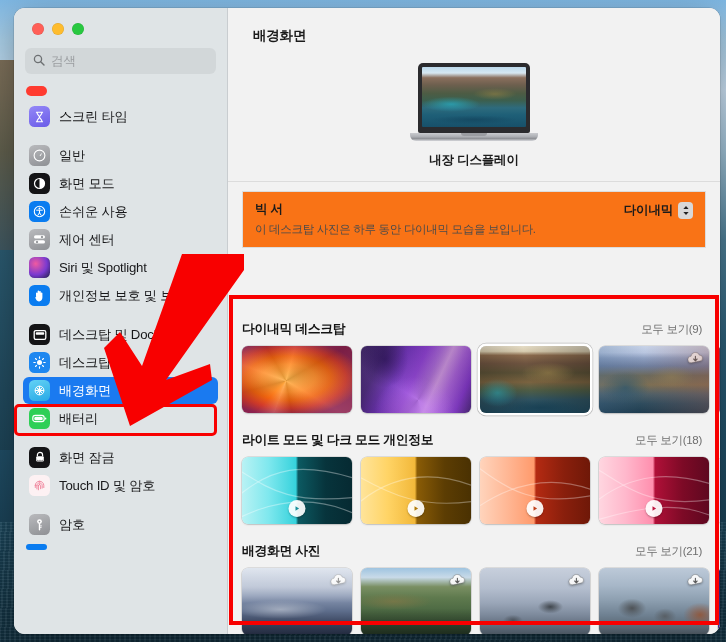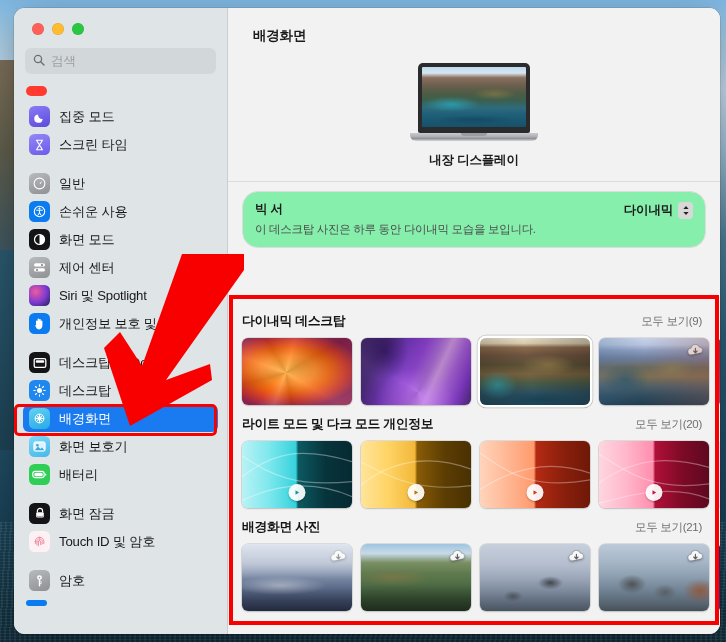--- a/index.html
+++ b/index.html
@@ -183,23 +183,23 @@
   }
   #display-name {
     font-size: 12.5px; font-weight: 700; color: #1b1b1b;
     margin-top: 11px; letter-spacing: -0.2px;
   }
 
   .hr { height: 1px; background: #dcdcdc; margin: 12px 0 0 0; }
 
   .card {
     margin: 9px 14px 0 14px;
-    background: #86efac;
+    background: #f97316;
     border: 0.5px solid #dcdcdc;
-    border-radius: 16px;
+    border-radius: 0;
     padding: 9px 12px 10px 12px;
     display: flex; align-items: flex-start; justify-content: space-between;
   }
   .card .ttl { font-size: 12.5px; font-weight: 700; color: #1b1b1b; letter-spacing: -0.2px; }
   .card .sub { font-size: 11.5px; color: #4b4b4b; margin-top: 4px; letter-spacing: -0.3px; }
   .popup {
     display: flex; align-items: center; gap: 5px;
     font-size: 12.5px; font-weight: 700; color: #1b1b1b;
     cursor: default; letter-spacing: -0.2px;
     margin-top: 1px;
@@ -217,21 +217,21 @@
     position: absolute;
     left: 0; right: 0; top: 296px; bottom: 0;
     padding: 0 0 0 0;
     overflow: hidden;
   }
   .gsec { padding: 11px 0 0 0; }
   .ghead {
     display: flex; align-items: baseline; justify-content: space-between;
     padding: 0 18px 0 14px;
   }
-  .ghead .gtitle { font-size: 12.8px; font-weight: 700; color: #141414; letter-spacing: -0.3px; }
+  .ghead .gtitle { font-size: 12.8px; font-weight: 700; color: #141414; letter-spacing: -0.3px; margin-top: 8px; }
   .ghead .gall { font-size: 11.5px; color: #6e6e6e; letter-spacing: -0.3px; cursor: default; }
   .grow {
     display: flex; gap: 9px;
     padding: 8px 0 0 14px;
   }
   .thumb {
     flex: 0 0 110px;
     width: 110px; height: 67px;
     border-radius: 6px;
     overflow: hidden;
@@ -431,69 +431,61 @@
       <input id="search-input" type="text" placeholder="검색" style="">
     </div>
 
     <div id="sidebar-scroll">
 
       <div class="cut-item">
         <div class="sq"></div>
       </div>
       <div class="sp" style="height:6px"></div>
 
-      <div class="row">
-        <span class="ic" style="background:linear-gradient(160deg,#8a7cf5,#5b4bdc)">
-          <svg width="12" height="12" viewBox="0 0 12 12">
-              <path d="M8.6 7.9A4 4 0 0 1 4.1 3.4 4.2 4.2 0 1 0 8.6 7.9z" fill="#fff"></path>
-            </svg>
-        </span>
-        <span class="label">집중 모드</span>
-      </div>
 
       <div class="row">
         <span class="ic" style="background:linear-gradient(160deg,#9488f7,#6a5be8)">
           <svg width="11" height="12" viewBox="0 0 11 12">
             <path d="M2.4 1.2h6.2M2.4 10.8h6.2M3 1.4c0 2 2.5 3.4 2.5 4.6C5.5 7.2 3 8.6 3 10.6M8 1.4c0 2-2.5 3.4-2.5 4.6C5.5 7.2 8 8.6 8 10.6" fill="none" stroke="#fff" stroke-width="1.1" stroke-linecap="round"></path>
           </svg>
         </span>
         <span class="label">스크린 타임</span>
       </div>
 
       <div class="sp"></div>
 
       <div class="row">
         <span class="ic" style="background:linear-gradient(160deg,#b9babd,#8e9094)">
           <svg width="13" height="13" viewBox="0 0 13 13">
             <circle cx="6.5" cy="6.5" r="5.4" fill="none" stroke="#fff" stroke-width="1.1"></circle>
             <path d="M6.5 6.5 L9.4 3.6 L7.6 7.1 Z" fill="#fff"></path>
           </svg>
         </span>
         <span class="label">일반</span>
+      </div>
+
+      <div class="row">
+        <span class="ic" style="background:#141416">
+          <svg width="13" height="13" viewBox="0 0 13 13">
+            <circle cx="6.5" cy="6.5" r="5" fill="none" stroke="#fff" stroke-width="1.2"></circle>
+            <path d="M6.5 1.5a5 5 0 0 1 0 10z" fill="#fff"></path>
+          </svg>
+        </span>
+        <span class="label">화면 모드</span>
       </div>
 
       <div class="row">
         <span class="ic" style="background:#0a7cf0">
           <svg width="13" height="13" viewBox="0 0 13 13">
             <circle cx="6.5" cy="6.5" r="5.2" fill="none" stroke="#fff" stroke-width="1.1"></circle>
             <circle cx="6.5" cy="3.6" r="1" fill="#fff"></circle>
             <path d="M3.6 5.2h5.8M6.5 5.6v2.2M6.5 7.8 4.9 10.2M6.5 7.8 8.1 10.2" stroke="#fff" stroke-width="1" stroke-linecap="round" fill="none"></path>
           </svg>
         </span>
         <span class="label">손쉬운 사용</span>
-      </div>
-
-      <div class="row">
-        <span class="ic" style="background:#141416">
-          <svg width="13" height="13" viewBox="0 0 13 13">
-            <circle cx="6.5" cy="6.5" r="5" fill="none" stroke="#fff" stroke-width="1.2"></circle>
-            <path d="M6.5 1.5a5 5 0 0 1 0 10z" fill="#fff"></path>
-          </svg>
-        </span>
-        <span class="label">화면 모드</span>
       </div>
 
       <div class="row">
         <span class="ic" style="background:linear-gradient(160deg,#b9babd,#8e9094)">
           <svg width="13" height="11" viewBox="0 0 13 11">
             <rect x="1" y="1.2" width="11" height="3.4" rx="1.7" fill="#fff"></rect>
             <rect x="1" y="6.2" width="11" height="3.4" rx="1.7" fill="#fff"></rect>
             <circle cx="9" cy="2.9" r="1.2" fill="#9a9c9f"></circle>
             <circle cx="4" cy="7.9" r="1.2" fill="#9a9c9f"></circle>
           </svg>
@@ -552,30 +544,20 @@
             <g fill="none" stroke="#fff" stroke-width="1">
               <circle cx="6.5" cy="6.5" r="1.7"></circle>
               <circle cx="6.5" cy="6.5" r="4.4"></circle>
               <path d="M6.5 2.1v8.8M2.1 6.5h8.8M3.4 3.4l6.2 6.2M9.6 3.4l-6.2 6.2"></path>
             </g>
           </svg>
         </span>
         <span class="label">배경화면</span>
       </div>
 
-      <div class="row">
-        <span class="ic" style="background:linear-gradient(160deg,#7fd9f8,#46b8ea)">
-          <svg width="13" height="11" viewBox="0 0 13 11">
-            <rect x=".9" y=".9" width="11.2" height="9.2" rx="1.5" fill="#dff3ff" stroke="#fff" stroke-width="1"></rect>
-            <circle cx="4.4" cy="4.2" r="1.3" fill="#3ba7de"></circle>
-            <path d="M1.8 9.2 5 5.6l2.3 2.4L9 6.4l2.2 2.8z" fill="#3ba7de"></path>
-          </svg>
-        </span>
-        <span class="label">화면 보호기</span>
-      </div>
 
       <div class="row">
         <span class="ic" style="background:#2fcf56">
           <svg width="15" height="9" viewBox="0 0 15 9">
             <rect x=".8" y="1.4" width="11.4" height="6.2" rx="2.4" fill="none" stroke="#fff" stroke-width="1.2"></rect>
             <rect x="2.3" y="2.8" width="8.4" height="3.4" rx="1.5" fill="#fff"></rect>
             <rect x="13" y="3.4" width="1.3" height="2.2" rx=".6" fill="#fff"></rect>
           </svg>
         </span>
         <span class="label">배터리</span>
@@ -689,21 +671,21 @@
               </svg>
             </span>
           </div>
           <div class="thumb w-mojave"></div>
         </div>
       </div>
 
       <div class="gsec">
         <div class="ghead">
           <span class="gtitle">라이트 모드 및 다크 모드 개인정보</span>
-          <span class="gall">모두 보기(20)</span>
+          <span class="gall">모두 보기(18)</span>
         </div>
         <div class="grow">
           <div class="thumb w-lm-blue">
             <svg class="curves" viewBox="0 0 110 67" preserveAspectRatio="none">
               <g fill="none" stroke="rgba(255,255,255,.65)" stroke-width="1.2">
                 <path d="M-5 12 C 25 30, 45 48, 115 40"></path>
                   <path d="M-5 40 C 30 10, 60 5, 115 22"></path>
                 <path d="M-5 62 C 30 44, 70 36, 115 58"></path>
               </g>
             </svg>

